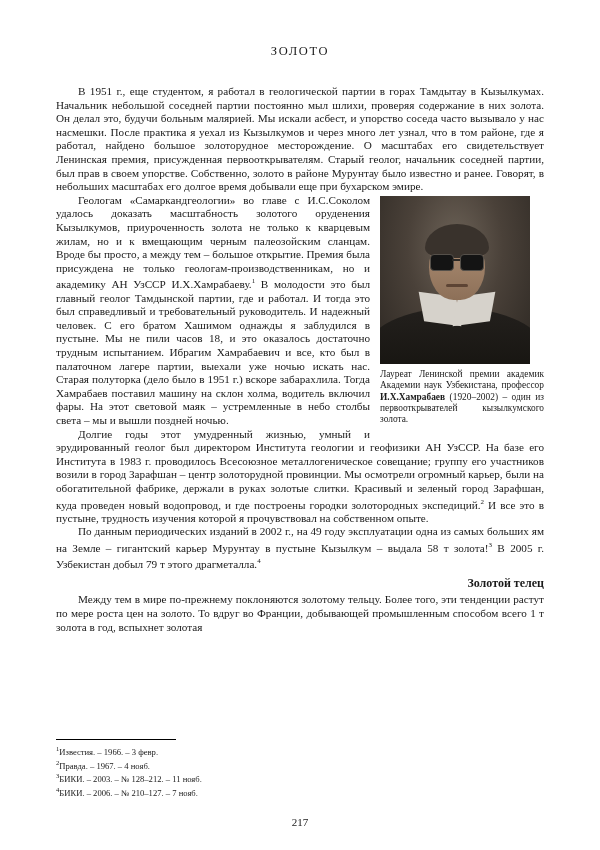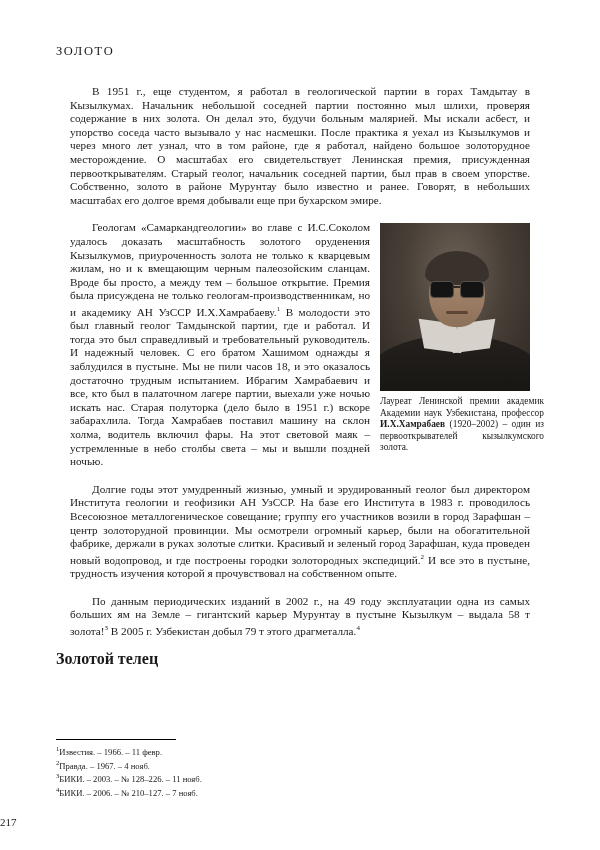--- a/index.html
+++ b/index.html
@@ -17,35 +17,35 @@
   }
   .page {
     position: absolute;
     left: 0; top: 0;
     width: 600px;
     height: 850px;
     box-sizing: border-box;
     padding: 44px 56px 30px 56px;
   }
   .page-header {
-    text-align: left;
+    text-align: center;
     font-size: 12.5px;
     letter-spacing: 1.6px;
     font-weight: normal;
     margin: 0 0 26px 0;
   }
   .body-text {
     font-size: 11.2px;
     line-height: 13.6px;
     text-align: justify;
     text-justify: inter-word;
     hyphens: auto;
   }
   .body-text p {
-    margin: 14px;
+    margin: 0;
     text-indent: 22px;
   }
   .figure {
     float: right;
     width: 164px;
     margin: 2px 0 3px 10px;
   }
   .photo {
     width: 150px;
     height: 168px;
@@ -124,23 +124,23 @@
     border-radius: 2px;
   }
   .caption {
     font-size: 9.4px;
     line-height: 11.4px;
     text-align: justify;
     margin-top: 5px;
   }
   .caption b { font-weight: bold; }
   .subhead {
-    text-align: left;
+    text-align: right;
     font-weight: bold;
-    font-size: 16px;
+    font-size: 12px;
     margin: 5px 0 3px 0;
   }
   .footnotes {
     position: absolute;
     left: 56px;
     bottom: 52px;
     width: 488px;
     font-size: 8.6px;
     line-height: 10.6px;
   }
@@ -149,21 +149,21 @@
     height: 1px;
     background: #000;
     margin-bottom: 4px;
   }
   .footnotes div.fn { white-space: nowrap; }
   .footnotes sup { font-size: 6.6px; vertical-align: super; }
   .page-number {
     position: absolute;
     left: 0; right: 0;
     bottom: 22px;
-    text-align: left;
+    text-align: center;
     font-size: 11px;
   }
   sup.ref { font-size: 7px; vertical-align: super; }
 </style>
 </head>
 <body>
 
 <div class="page">
 
   <div class="page-header">ЗОЛОТО</div>
@@ -196,24 +196,25 @@
     </div>
 
     <p><span>Геологам «Самаркандгеологии» во главе с И.С.Соколом удалось доказать масштабность золотого оруденения Кызылкумов, приуроченность золота не только к кварцевым жилам, но и к вмещающим черным палеозойским сланцам. Вроде бы просто, а между тем – большое открытие. Премия была присуждена не только геологам-производственникам, но и академику АН УзССР И.Х.Хамрабаеву.</span><sup class="ref">1</sup> <span>В молодости это был главный геолог Тамдынской партии, где и работал. И тогда это был справедливый и требовательный руководитель. И надежный человек. С его братом Хашимом однажды я заблудился в пустыне. Мы не пили часов 18, и это оказалось достаточно трудным испытанием. Ибрагим Хамрабаевич и все, кто был в палаточном лагере партии, выехали уже ночью искать нас. Старая полуторка (дело было в 1951 г.) вскоре забарахлила. Тогда Хамрабаев поставил машину на склон холма, водитель включил фары. На этот световой маяк – устремленные в небо столбы света – мы и вышли поздней ночью.</span></p>
 
     <p><span>Долгие годы этот умудренный жизнью, умный и эрудированный геолог был директором Института геологии и геофизики АН УзССР. На базе его Института в 1983 г. проводилось Всесоюзное металлогеническое совещание; группу его участников возили в город Зарафшан – центр золоторудной провинции. Мы осмотрели огромный карьер, были на обогатительной фабрике, держали в руках золотые слитки. Красивый и зеленый город Зарафшан, куда проведен новый водопровод, и где построены городки золотородных экспедиций.</span><sup class="ref">2</sup> <span>И все это в пустыне, трудность изучения которой я прочувствовал на собственном опыте.</span></p>
 
     <p><span>По данным периодических изданий в 2002 г., на 49 году эксплуатации одна из самых больших ям на Земле – гигантский карьер Мурунтау в пустыне Кызылкум – выдала 58 т золота!</span><sup class="ref">3</sup> <span>В 2005 г. Узбекистан добыл 79 т этого драгметалла.</span><sup class="ref">4</sup></p>
 
     <div class="subhead">Золотой телец</div>
 
+    <p>Между тем в мире по-прежнему поклоняются золотому тельцу. Более того, эти тенденции растут по мере роста цен на золото. То вдруг во Франции, добывающей промышленным способом всего 1 т золота в год, вспыхнет золотая</p>
   </div>
 
   <div class="footnotes">
     <div class="rule"></div>
-    <div class="fn"><sup>1</sup><span>Известия. – 1966. – 11 февр.</span></div>
+    <div class="fn"><sup>1</sup><span>Известия. – 1966. – 3 февр.</span></div>
     <div class="fn"><sup>2</sup><span>Правда. – 1967. – 4 нояб.</span></div>
-    <div class="fn"><sup>3</sup><span>БИКИ. – 2003. – № 128–226. – 11 нояб.</span></div>
+    <div class="fn"><sup>3</sup><span>БИКИ. – 2003. – № 128–212. – 11 нояб.</span></div>
     <div class="fn"><sup>4</sup><span>БИКИ. – 2006. – № 210–127. – 7 нояб.</span></div>
   </div>
 
   <div class="page-number">217</div>
 </div>
 
 </body></html>

